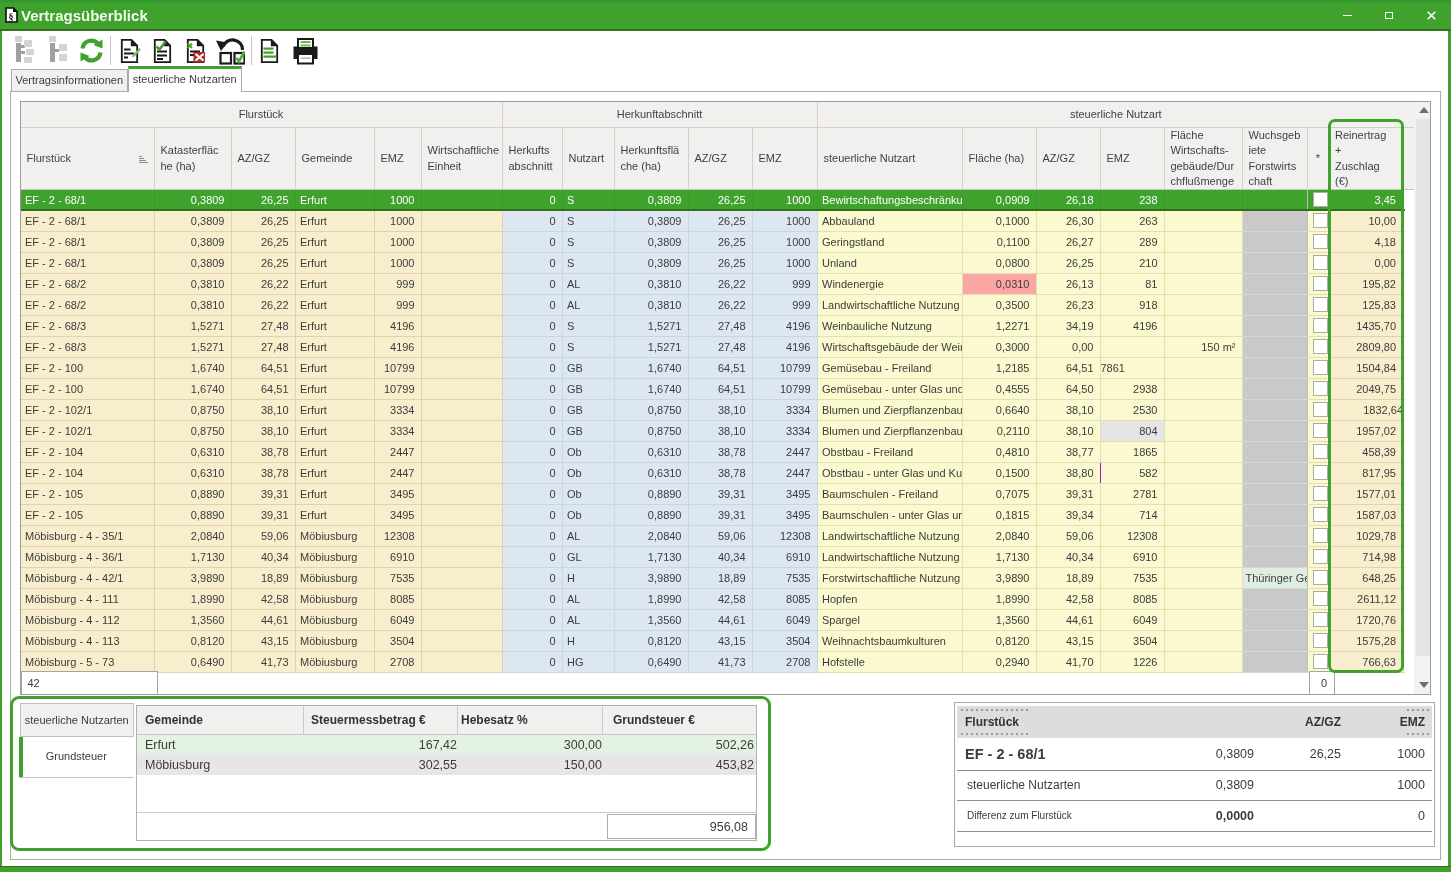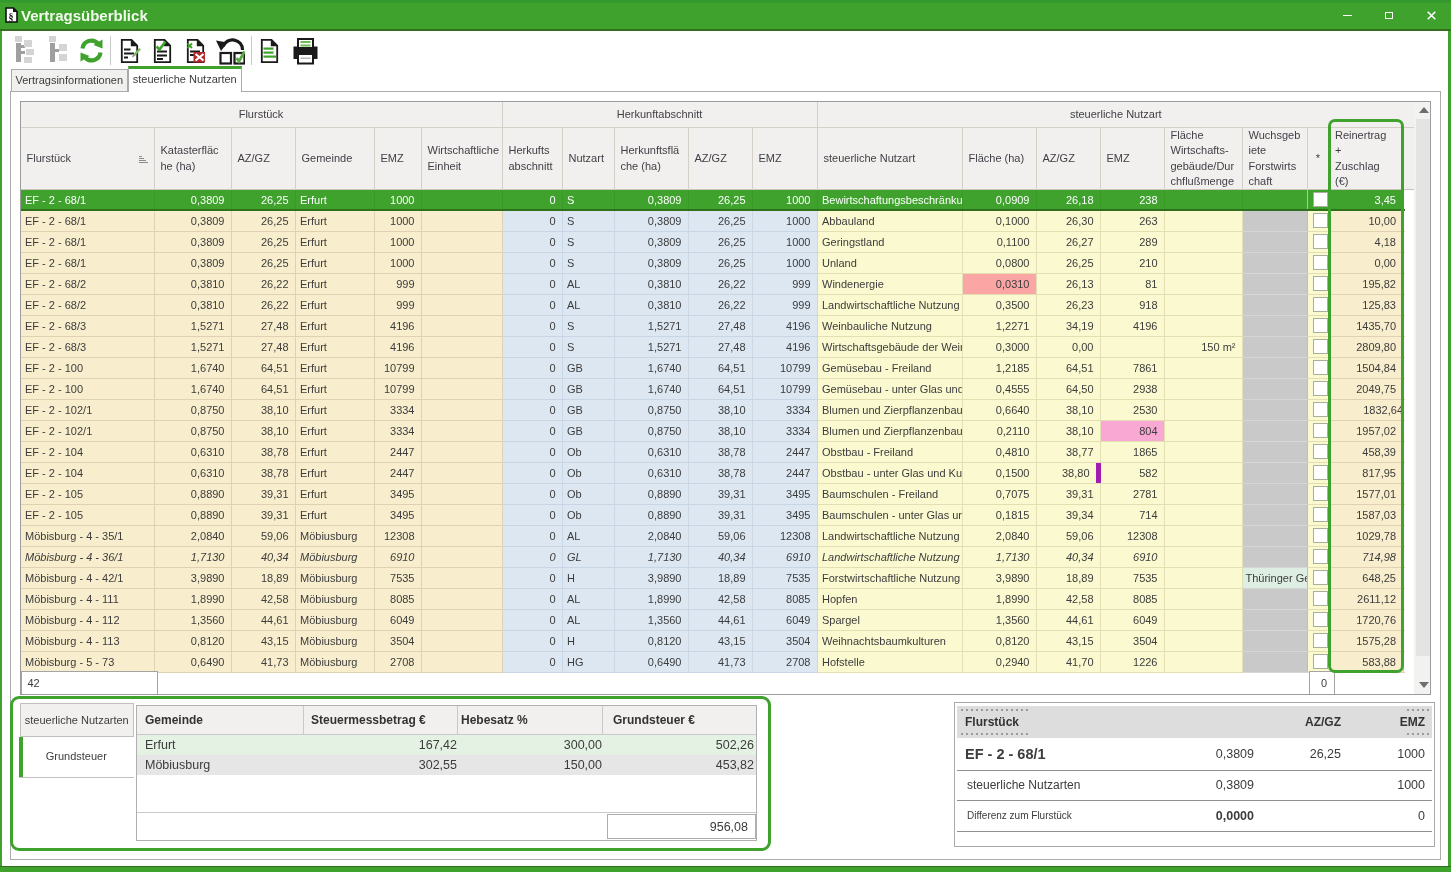--- a/index.html
+++ b/index.html
@@ -416,21 +416,21 @@
         <div style="position:absolute;left:354px;width:47px;height:21px;background:#f8eecd;color:#3c3c3c;text-align:right;padding-right:6px;border-right:1px solid #ddd2b4;box-sizing:border-box;overflow:hidden;white-space:nowrap;line-height:21px;">10799</div>
         <div style="position:absolute;left:401px;width:81px;height:21px;background:#f8eecd;color:#3c3c3c;text-align:left;padding-left:4.5px;border-right:1px solid #ddd2b4;box-sizing:border-box;overflow:hidden;white-space:nowrap;line-height:21px;"></div>
         <div style="position:absolute;left:482px;width:60px;height:21px;background:#dce7f2;color:#3c3c3c;text-align:right;padding-right:6px;border-right:1px solid #cad7e6;box-sizing:border-box;overflow:hidden;white-space:nowrap;line-height:21px;">0</div>
         <div style="position:absolute;left:542px;width:52px;height:21px;background:#dce7f2;color:#3c3c3c;text-align:left;padding-left:4.5px;border-right:1px solid #cad7e6;box-sizing:border-box;overflow:hidden;white-space:nowrap;line-height:21px;">GB</div>
         <div style="position:absolute;left:594px;width:74px;height:21px;background:#dce7f2;color:#3c3c3c;text-align:right;padding-right:6px;border-right:1px solid #cad7e6;box-sizing:border-box;overflow:hidden;white-space:nowrap;line-height:21px;">1,6740</div>
         <div style="position:absolute;left:668px;width:64px;height:21px;background:#dce7f2;color:#3c3c3c;text-align:right;padding-right:6px;border-right:1px solid #cad7e6;box-sizing:border-box;overflow:hidden;white-space:nowrap;line-height:21px;">64,51</div>
         <div style="position:absolute;left:732px;width:65px;height:21px;background:#dce7f2;color:#3c3c3c;text-align:right;padding-right:6px;border-right:1px solid #cad7e6;box-sizing:border-box;overflow:hidden;white-space:nowrap;line-height:21px;">10799</div>
         <div style="position:absolute;left:797px;width:145px;height:21px;background:#fbf9cf;color:#3c3c3c;text-align:left;padding-left:4.5px;border-right:1px solid #e4e0b6;box-sizing:border-box;overflow:hidden;white-space:nowrap;line-height:21px;">Gemüsebau - Freiland</div>
         <div style="position:absolute;left:942px;width:74px;height:21px;background:#fbf9cf;color:#3c3c3c;text-align:right;padding-right:6px;border-right:1px solid #e4e0b6;box-sizing:border-box;overflow:hidden;white-space:nowrap;line-height:21px;">1,2185</div>
         <div style="position:absolute;left:1016px;width:64px;height:21px;background:#fbf9cf;color:#3c3c3c;text-align:right;padding-right:6px;border-right:1px solid #e4e0b6;box-sizing:border-box;overflow:hidden;white-space:nowrap;line-height:21px;">64,51</div>
-        <div style="position:absolute;left:1080px;width:64px;height:21px;background:#fbf9cf;color:#3c3c3c;text-align:right;padding-right:6px;border-right:1px solid #e4e0b6;box-sizing:border-box;overflow:hidden;white-space:nowrap;line-height:21px;">7861</div>
+        <div style="position:absolute;left:1080px;width:64px;height:21px;background:#fbf9cf;color:#3c3c3c;padding-right:6px;border-right:1px solid #e4e0b6;box-sizing:border-box;overflow:hidden;white-space:nowrap;line-height:21px;">7861</div>
         <div style="position:absolute;left:1144px;width:78px;height:21px;background:#fbf9cf;color:#3c3c3c;text-align:right;padding-right:6px;border-right:1px solid #e4e0b6;box-sizing:border-box;overflow:hidden;white-space:nowrap;line-height:21px;"></div>
         <div style="position:absolute;left:1222px;width:65.5px;height:21px;background:#c9c9c9;border-right:1px solid #bdbdbd;box-sizing:border-box;"></div>
         <div style="position:absolute;left:1287.5px;width:21.0px;height:21px;background:#fbf9cf;box-sizing:border-box;">
           <div style="position:absolute;right:1px;top:2px;width:15px;height:15px;background:#fff;border:1px solid #a9af9d;box-sizing:border-box;"></div>
         </div>
         <div style="position:absolute;left:1308.5px;width:75.0px;height:21px;background:#f8eecd;color:#3c3c3c;text-align:right;padding-right:7px;border-right:1px solid #ded2b2;box-sizing:border-box;overflow:hidden;white-space:nowrap;line-height:21px;">1504,84</div>
         <div style="position:absolute;left:0px;top:20px;width:482px;height:1px;background:#ded2b2;"></div>
         <div style="position:absolute;left:482px;top:20px;width:315px;height:1px;background:#c8d5e5;"></div>
         <div style="position:absolute;left:797px;top:20px;width:425px;height:1px;background:#e3dfb3;"></div>
         <div style="position:absolute;left:1222px;top:20px;width:65px;height:1px;background:#d6d6d6;"></div>
@@ -503,21 +503,21 @@
         <div style="position:absolute;left:354px;width:47px;height:21px;background:#f8eecd;color:#3c3c3c;text-align:right;padding-right:6px;border-right:1px solid #ddd2b4;box-sizing:border-box;overflow:hidden;white-space:nowrap;line-height:21px;">3334</div>
         <div style="position:absolute;left:401px;width:81px;height:21px;background:#f8eecd;color:#3c3c3c;text-align:left;padding-left:4.5px;border-right:1px solid #ddd2b4;box-sizing:border-box;overflow:hidden;white-space:nowrap;line-height:21px;"></div>
         <div style="position:absolute;left:482px;width:60px;height:21px;background:#dce7f2;color:#3c3c3c;text-align:right;padding-right:6px;border-right:1px solid #cad7e6;box-sizing:border-box;overflow:hidden;white-space:nowrap;line-height:21px;">0</div>
         <div style="position:absolute;left:542px;width:52px;height:21px;background:#dce7f2;color:#3c3c3c;text-align:left;padding-left:4.5px;border-right:1px solid #cad7e6;box-sizing:border-box;overflow:hidden;white-space:nowrap;line-height:21px;">GB</div>
         <div style="position:absolute;left:594px;width:74px;height:21px;background:#dce7f2;color:#3c3c3c;text-align:right;padding-right:6px;border-right:1px solid #cad7e6;box-sizing:border-box;overflow:hidden;white-space:nowrap;line-height:21px;">0,8750</div>
         <div style="position:absolute;left:668px;width:64px;height:21px;background:#dce7f2;color:#3c3c3c;text-align:right;padding-right:6px;border-right:1px solid #cad7e6;box-sizing:border-box;overflow:hidden;white-space:nowrap;line-height:21px;">38,10</div>
         <div style="position:absolute;left:732px;width:65px;height:21px;background:#dce7f2;color:#3c3c3c;text-align:right;padding-right:6px;border-right:1px solid #cad7e6;box-sizing:border-box;overflow:hidden;white-space:nowrap;line-height:21px;">3334</div>
         <div style="position:absolute;left:797px;width:145px;height:21px;background:#fbf9cf;color:#3c3c3c;text-align:left;padding-left:4.5px;border-right:1px solid #e4e0b6;box-sizing:border-box;overflow:hidden;white-space:nowrap;line-height:21px;">Blumen und Zierpflanzenbau - Freiland</div>
         <div style="position:absolute;left:942px;width:74px;height:21px;background:#fbf9cf;color:#3c3c3c;text-align:right;padding-right:6px;border-right:1px solid #e4e0b6;box-sizing:border-box;overflow:hidden;white-space:nowrap;line-height:21px;">0,2110</div>
         <div style="position:absolute;left:1016px;width:64px;height:21px;background:#fbf9cf;color:#3c3c3c;text-align:right;padding-right:6px;border-right:1px solid #e4e0b6;box-sizing:border-box;overflow:hidden;white-space:nowrap;line-height:21px;">38,10</div>
-        <div style="position:absolute;left:1080px;width:64px;height:21px;background:#f9a8d4;color:#3c3c3c;text-align:right;padding-right:6px;border-right:1px solid #e4e0b6;box-sizing:border-box;overflow:hidden;white-space:nowrap;line-height:21px;">804</div>
+        <div style="position:absolute;left:1080px;width:64px;height:21px;background:#e5e5e5;color:#3c3c3c;text-align:right;padding-right:6px;border-right:1px solid #e4e0b6;box-sizing:border-box;overflow:hidden;white-space:nowrap;line-height:21px;">804</div>
         <div style="position:absolute;left:1144px;width:78px;height:21px;background:#fbf9cf;color:#3c3c3c;text-align:right;padding-right:6px;border-right:1px solid #e4e0b6;box-sizing:border-box;overflow:hidden;white-space:nowrap;line-height:21px;"></div>
         <div style="position:absolute;left:1222px;width:65.5px;height:21px;background:#c9c9c9;border-right:1px solid #bdbdbd;box-sizing:border-box;"></div>
         <div style="position:absolute;left:1287.5px;width:21.0px;height:21px;background:#fbf9cf;box-sizing:border-box;">
           <div style="position:absolute;right:1px;top:2px;width:15px;height:15px;background:#fff;border:1px solid #a9af9d;box-sizing:border-box;"></div>
         </div>
         <div style="position:absolute;left:1308.5px;width:75.0px;height:21px;background:#f8eecd;color:#3c3c3c;text-align:right;padding-right:7px;border-right:1px solid #ded2b2;box-sizing:border-box;overflow:hidden;white-space:nowrap;line-height:21px;">1957,02</div>
         <div style="position:absolute;left:0px;top:20px;width:482px;height:1px;background:#ded2b2;"></div>
         <div style="position:absolute;left:482px;top:20px;width:315px;height:1px;background:#c8d5e5;"></div>
         <div style="position:absolute;left:797px;top:20px;width:425px;height:1px;background:#e3dfb3;"></div>
         <div style="position:absolute;left:1222px;top:20px;width:65px;height:1px;background:#d6d6d6;"></div>
@@ -560,21 +560,21 @@
         <div style="position:absolute;left:275px;width:79px;height:21px;background:#f8eecd;color:#3c3c3c;text-align:left;padding-left:4.5px;border-right:1px solid #ddd2b4;box-sizing:border-box;overflow:hidden;white-space:nowrap;line-height:21px;">Erfurt</div>
         <div style="position:absolute;left:354px;width:47px;height:21px;background:#f8eecd;color:#3c3c3c;text-align:right;padding-right:6px;border-right:1px solid #ddd2b4;box-sizing:border-box;overflow:hidden;white-space:nowrap;line-height:21px;">2447</div>
         <div style="position:absolute;left:401px;width:81px;height:21px;background:#f8eecd;color:#3c3c3c;text-align:left;padding-left:4.5px;border-right:1px solid #ddd2b4;box-sizing:border-box;overflow:hidden;white-space:nowrap;line-height:21px;"></div>
         <div style="position:absolute;left:482px;width:60px;height:21px;background:#dce7f2;color:#3c3c3c;text-align:right;padding-right:6px;border-right:1px solid #cad7e6;box-sizing:border-box;overflow:hidden;white-space:nowrap;line-height:21px;">0</div>
         <div style="position:absolute;left:542px;width:52px;height:21px;background:#dce7f2;color:#3c3c3c;text-align:left;padding-left:4.5px;border-right:1px solid #cad7e6;box-sizing:border-box;overflow:hidden;white-space:nowrap;line-height:21px;">Ob</div>
         <div style="position:absolute;left:594px;width:74px;height:21px;background:#dce7f2;color:#3c3c3c;text-align:right;padding-right:6px;border-right:1px solid #cad7e6;box-sizing:border-box;overflow:hidden;white-space:nowrap;line-height:21px;">0,6310</div>
         <div style="position:absolute;left:668px;width:64px;height:21px;background:#dce7f2;color:#3c3c3c;text-align:right;padding-right:6px;border-right:1px solid #cad7e6;box-sizing:border-box;overflow:hidden;white-space:nowrap;line-height:21px;">38,78</div>
         <div style="position:absolute;left:732px;width:65px;height:21px;background:#dce7f2;color:#3c3c3c;text-align:right;padding-right:6px;border-right:1px solid #cad7e6;box-sizing:border-box;overflow:hidden;white-space:nowrap;line-height:21px;">2447</div>
         <div style="position:absolute;left:797px;width:145px;height:21px;background:#fbf9cf;color:#3c3c3c;text-align:left;padding-left:4.5px;border-right:1px solid #e4e0b6;box-sizing:border-box;overflow:hidden;white-space:nowrap;line-height:21px;">Obstbau - unter Glas und Kunststoffen</div>
         <div style="position:absolute;left:942px;width:74px;height:21px;background:#fbf9cf;color:#3c3c3c;text-align:right;padding-right:6px;border-right:1px solid #e4e0b6;box-sizing:border-box;overflow:hidden;white-space:nowrap;line-height:21px;">0,1500</div>
-        <div style="position:absolute;left:1016px;width:64px;height:21px;background:#fbf9cf;color:#3c3c3c;text-align:right;padding-right:6px;border-right:5px solid #a21caf;box-sizing:border-box;overflow:hidden;white-space:nowrap;line-height:21px;">38,80</div>
+        <div style="position:absolute;left:1016px;width:64px;height:21px;background:#fbf9cf;color:#3c3c3c;text-align:right;padding-right:6px;border-right:1px solid #a21caf;box-sizing:border-box;overflow:hidden;white-space:nowrap;line-height:21px;">38,80</div>
         <div style="position:absolute;left:1080px;width:64px;height:21px;background:#fbf9cf;color:#3c3c3c;text-align:right;padding-right:6px;border-right:1px solid #e4e0b6;box-sizing:border-box;overflow:hidden;white-space:nowrap;line-height:21px;">582</div>
         <div style="position:absolute;left:1144px;width:78px;height:21px;background:#fbf9cf;color:#3c3c3c;text-align:right;padding-right:6px;border-right:1px solid #e4e0b6;box-sizing:border-box;overflow:hidden;white-space:nowrap;line-height:21px;"></div>
         <div style="position:absolute;left:1222px;width:65.5px;height:21px;background:#c9c9c9;border-right:1px solid #bdbdbd;box-sizing:border-box;"></div>
         <div style="position:absolute;left:1287.5px;width:21.0px;height:21px;background:#fbf9cf;box-sizing:border-box;">
           <div style="position:absolute;right:1px;top:2px;width:15px;height:15px;background:#fff;border:1px solid #a9af9d;box-sizing:border-box;"></div>
         </div>
         <div style="position:absolute;left:1308.5px;width:75.0px;height:21px;background:#f8eecd;color:#3c3c3c;text-align:right;padding-right:7px;border-right:1px solid #ded2b2;box-sizing:border-box;overflow:hidden;white-space:nowrap;line-height:21px;">817,95</div>
         <div style="position:absolute;left:0px;top:20px;width:482px;height:1px;background:#ded2b2;"></div>
         <div style="position:absolute;left:482px;top:20px;width:315px;height:1px;background:#c8d5e5;"></div>
         <div style="position:absolute;left:797px;top:20px;width:425px;height:1px;background:#e3dfb3;"></div>
@@ -662,21 +662,21 @@
           <div style="position:absolute;right:1px;top:2px;width:15px;height:15px;background:#fff;border:1px solid #a9af9d;box-sizing:border-box;"></div>
         </div>
         <div style="position:absolute;left:1308.5px;width:75.0px;height:21px;background:#f8eecd;color:#3c3c3c;text-align:right;padding-right:7px;border-right:1px solid #ded2b2;box-sizing:border-box;overflow:hidden;white-space:nowrap;line-height:21px;">1029,78</div>
         <div style="position:absolute;left:0px;top:20px;width:482px;height:1px;background:#ded2b2;"></div>
         <div style="position:absolute;left:482px;top:20px;width:315px;height:1px;background:#c8d5e5;"></div>
         <div style="position:absolute;left:797px;top:20px;width:425px;height:1px;background:#e3dfb3;"></div>
         <div style="position:absolute;left:1222px;top:20px;width:65px;height:1px;background:#d6d6d6;"></div>
         <div style="position:absolute;left:1287px;top:20px;width:21px;height:1px;background:#e3dfb3;"></div>
         <div style="position:absolute;left:1308px;top:20px;width:76px;height:1px;background:#ded2b2;"></div>
       </div>
-      <div style="position:absolute;left:0;top:357px;width:1384px;height:21px;font-style:italic;">
+      <div style="position:absolute;left:0;top:357px;width:1384px;height:21px;">
         <div style="position:absolute;left:0px;width:134px;height:21px;background:#f8eecd;color:#3c3c3c;text-align:left;padding-left:4.5px;border-right:1px solid #ddd2b4;box-sizing:border-box;overflow:hidden;white-space:nowrap;line-height:21px;">Möbisburg - 4 - 36/1</div>
         <div style="position:absolute;left:134px;width:77px;height:21px;background:#f8eecd;color:#3c3c3c;text-align:right;padding-right:6px;border-right:1px solid #ddd2b4;box-sizing:border-box;overflow:hidden;white-space:nowrap;line-height:21px;">1,7130</div>
         <div style="position:absolute;left:211px;width:64px;height:21px;background:#f8eecd;color:#3c3c3c;text-align:right;padding-right:6px;border-right:1px solid #ddd2b4;box-sizing:border-box;overflow:hidden;white-space:nowrap;line-height:21px;">40,34</div>
         <div style="position:absolute;left:275px;width:79px;height:21px;background:#f8eecd;color:#3c3c3c;text-align:left;padding-left:4.5px;border-right:1px solid #ddd2b4;box-sizing:border-box;overflow:hidden;white-space:nowrap;line-height:21px;">Möbiusburg</div>
         <div style="position:absolute;left:354px;width:47px;height:21px;background:#f8eecd;color:#3c3c3c;text-align:right;padding-right:6px;border-right:1px solid #ddd2b4;box-sizing:border-box;overflow:hidden;white-space:nowrap;line-height:21px;">6910</div>
         <div style="position:absolute;left:401px;width:81px;height:21px;background:#f8eecd;color:#3c3c3c;text-align:left;padding-left:4.5px;border-right:1px solid #ddd2b4;box-sizing:border-box;overflow:hidden;white-space:nowrap;line-height:21px;"></div>
         <div style="position:absolute;left:482px;width:60px;height:21px;background:#dce7f2;color:#3c3c3c;text-align:right;padding-right:6px;border-right:1px solid #cad7e6;box-sizing:border-box;overflow:hidden;white-space:nowrap;line-height:21px;">0</div>
         <div style="position:absolute;left:542px;width:52px;height:21px;background:#dce7f2;color:#3c3c3c;text-align:left;padding-left:4.5px;border-right:1px solid #cad7e6;box-sizing:border-box;overflow:hidden;white-space:nowrap;line-height:21px;">GL</div>
         <div style="position:absolute;left:594px;width:74px;height:21px;background:#dce7f2;color:#3c3c3c;text-align:right;padding-right:6px;border-right:1px solid #cad7e6;box-sizing:border-box;overflow:hidden;white-space:nowrap;line-height:21px;">1,7130</div>
         <div style="position:absolute;left:668px;width:64px;height:21px;background:#dce7f2;color:#3c3c3c;text-align:right;padding-right:6px;border-right:1px solid #cad7e6;box-sizing:border-box;overflow:hidden;white-space:nowrap;line-height:21px;">40,34</div>
@@ -828,21 +828,21 @@
         <div style="position:absolute;left:732px;width:65px;height:21px;background:#dce7f2;color:#3c3c3c;text-align:right;padding-right:6px;border-right:1px solid #cad7e6;box-sizing:border-box;overflow:hidden;white-space:nowrap;line-height:21px;">2708</div>
         <div style="position:absolute;left:797px;width:145px;height:21px;background:#fbf9cf;color:#3c3c3c;text-align:left;padding-left:4.5px;border-right:1px solid #e4e0b6;box-sizing:border-box;overflow:hidden;white-space:nowrap;line-height:21px;">Hofstelle</div>
         <div style="position:absolute;left:942px;width:74px;height:21px;background:#fbf9cf;color:#3c3c3c;text-align:right;padding-right:6px;border-right:1px solid #e4e0b6;box-sizing:border-box;overflow:hidden;white-space:nowrap;line-height:21px;">0,2940</div>
         <div style="position:absolute;left:1016px;width:64px;height:21px;background:#fbf9cf;color:#3c3c3c;text-align:right;padding-right:6px;border-right:1px solid #e4e0b6;box-sizing:border-box;overflow:hidden;white-space:nowrap;line-height:21px;">41,70</div>
         <div style="position:absolute;left:1080px;width:64px;height:21px;background:#fbf9cf;color:#3c3c3c;text-align:right;padding-right:6px;border-right:1px solid #e4e0b6;box-sizing:border-box;overflow:hidden;white-space:nowrap;line-height:21px;">1226</div>
         <div style="position:absolute;left:1144px;width:78px;height:21px;background:#fbf9cf;color:#3c3c3c;text-align:right;padding-right:6px;border-right:1px solid #e4e0b6;box-sizing:border-box;overflow:hidden;white-space:nowrap;line-height:21px;"></div>
         <div style="position:absolute;left:1222px;width:65.5px;height:21px;background:#c9c9c9;border-right:1px solid #bdbdbd;box-sizing:border-box;"></div>
         <div style="position:absolute;left:1287.5px;width:21.0px;height:21px;background:#fbf9cf;box-sizing:border-box;">
           <div style="position:absolute;right:1px;top:2px;width:15px;height:15px;background:#fff;border:1px solid #a9af9d;box-sizing:border-box;"></div>
         </div>
-        <div style="position:absolute;left:1308.5px;width:75.0px;height:21px;background:#f8eecd;color:#3c3c3c;text-align:right;padding-right:7px;border-right:1px solid #ded2b2;box-sizing:border-box;overflow:hidden;white-space:nowrap;line-height:21px;">583,88</div>
+        <div style="position:absolute;left:1308.5px;width:75.0px;height:21px;background:#f8eecd;color:#3c3c3c;text-align:right;padding-right:7px;border-right:1px solid #ded2b2;box-sizing:border-box;overflow:hidden;white-space:nowrap;line-height:21px;">766,63</div>
         <div style="position:absolute;left:0px;top:20px;width:482px;height:1px;background:#ded2b2;"></div>
         <div style="position:absolute;left:482px;top:20px;width:315px;height:1px;background:#c8d5e5;"></div>
         <div style="position:absolute;left:797px;top:20px;width:425px;height:1px;background:#e3dfb3;"></div>
         <div style="position:absolute;left:1222px;top:20px;width:65px;height:1px;background:#d6d6d6;"></div>
         <div style="position:absolute;left:1287px;top:20px;width:21px;height:1px;background:#e3dfb3;"></div>
         <div style="position:absolute;left:1308px;top:20px;width:76px;height:1px;background:#ded2b2;"></div>
       </div>
   </div>
 
   <div class="abs" style="left:0;top:569px;width:137px;height:24px;border:1px solid #a4a4a4;background:#fff;line-height:22px;padding-left:6px;">42</div>

